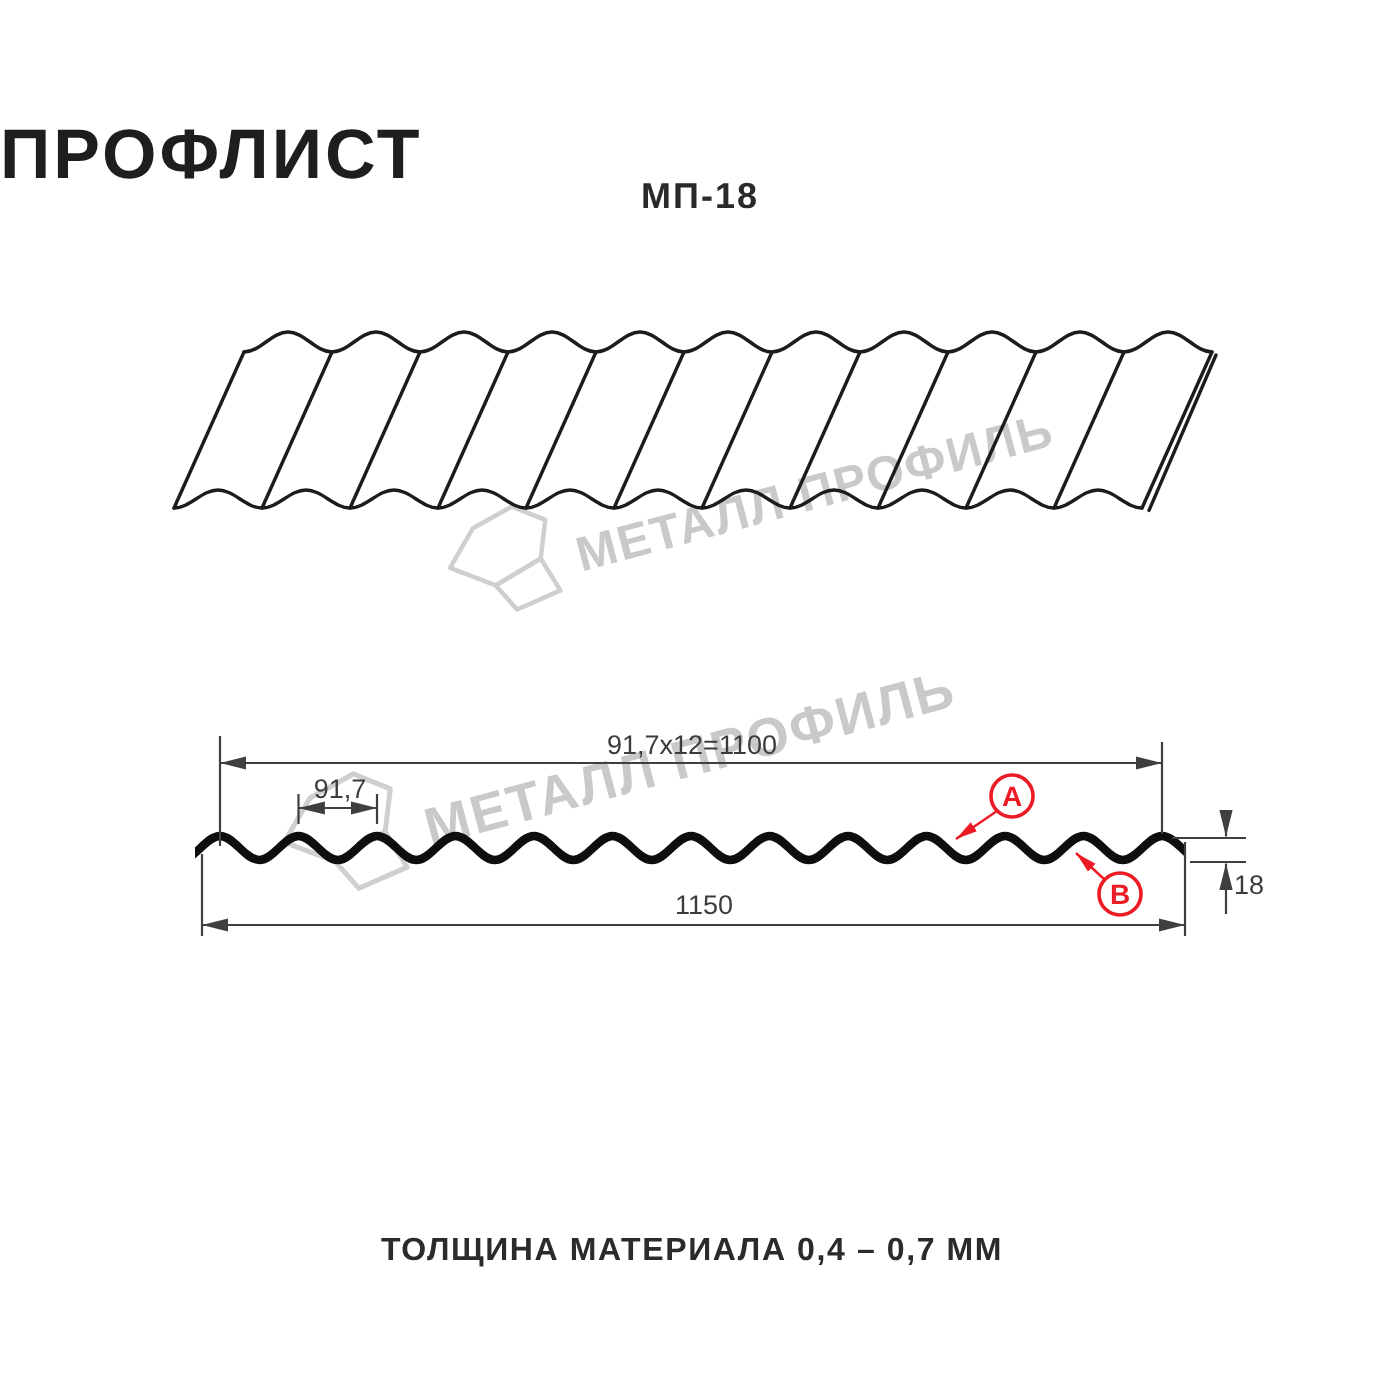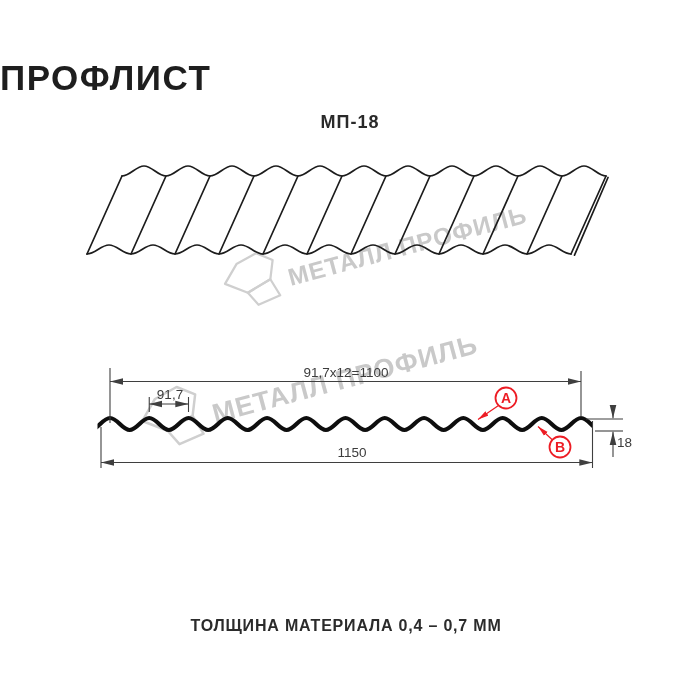--- a/index.html
+++ b/index.html
@@ -5,21 +5,21 @@
   html,body{margin:0;padding:0;}
   .page{
     position:relative;width:700px;height:700px;background:#ffffff;
     font-family:"Liberation Sans",sans-serif;overflow:hidden;
   }
   .title{
     position:absolute;top:58px;left:0;width:700px;text-align:left;
     font-size:35px;font-weight:800;letter-spacing:1.5px;color:#1e1e1e;
   }
   .subtitle{
-    position:absolute;top:112px;left:0;width:700px;text-align:center;
+    position:absolute;top:88px;left:0;width:700px;text-align:center;
     font-size:18px;font-weight:700;letter-spacing:1px;color:#2a2a2a;
   }
   .footer{
     position:absolute;top:617px;left:0;width:692px;text-align:center;
     font-size:16px;font-weight:700;letter-spacing:.8px;color:#2b2b2b;
   }
   svg.art{position:absolute;left:0;top:0;}
   .wmtext{font-family:"Liberation Sans",sans-serif;font-size:27px;font-weight:bold;
     fill:#c9c9c9;letter-spacing:1px;}
   .wmhouse{fill:none;stroke:#cfcfcf;stroke-width:2.5;stroke-linejoin:round;}

